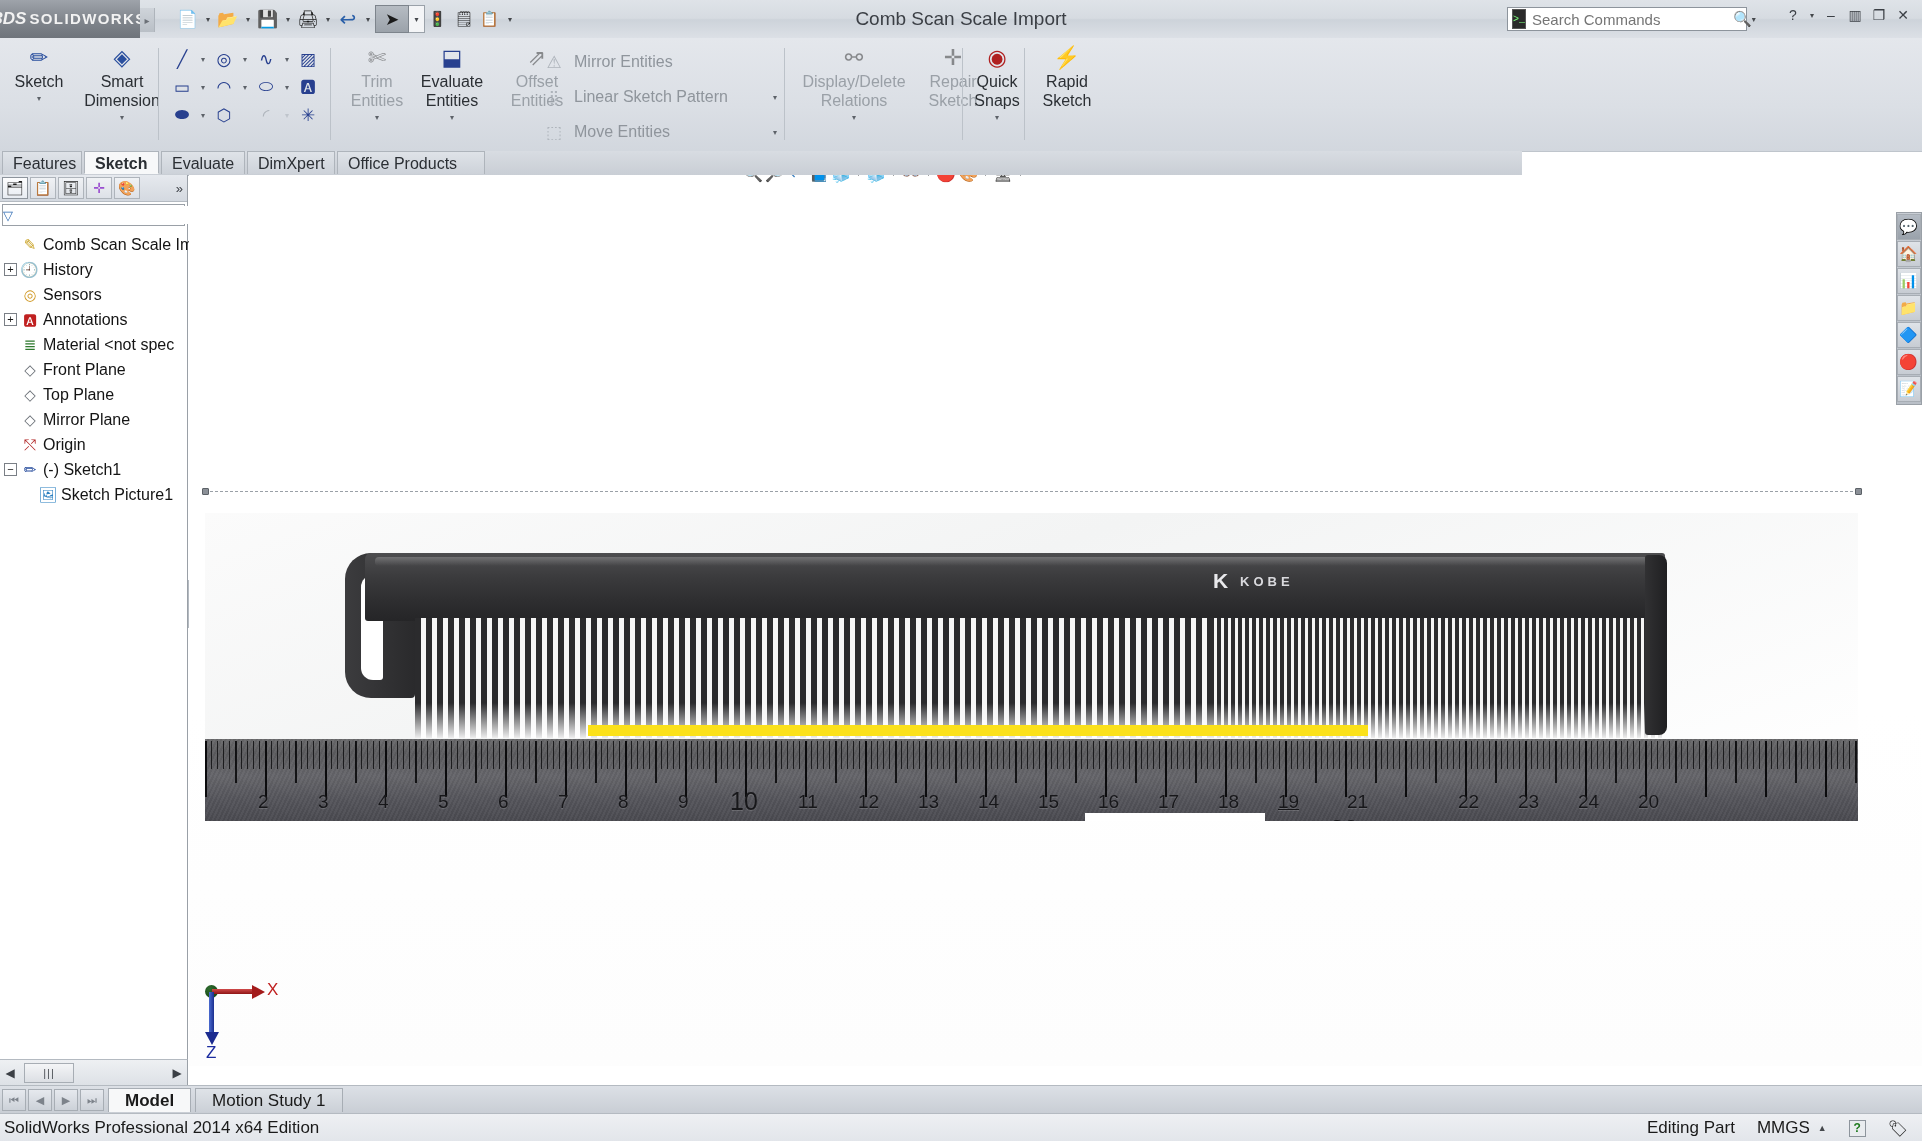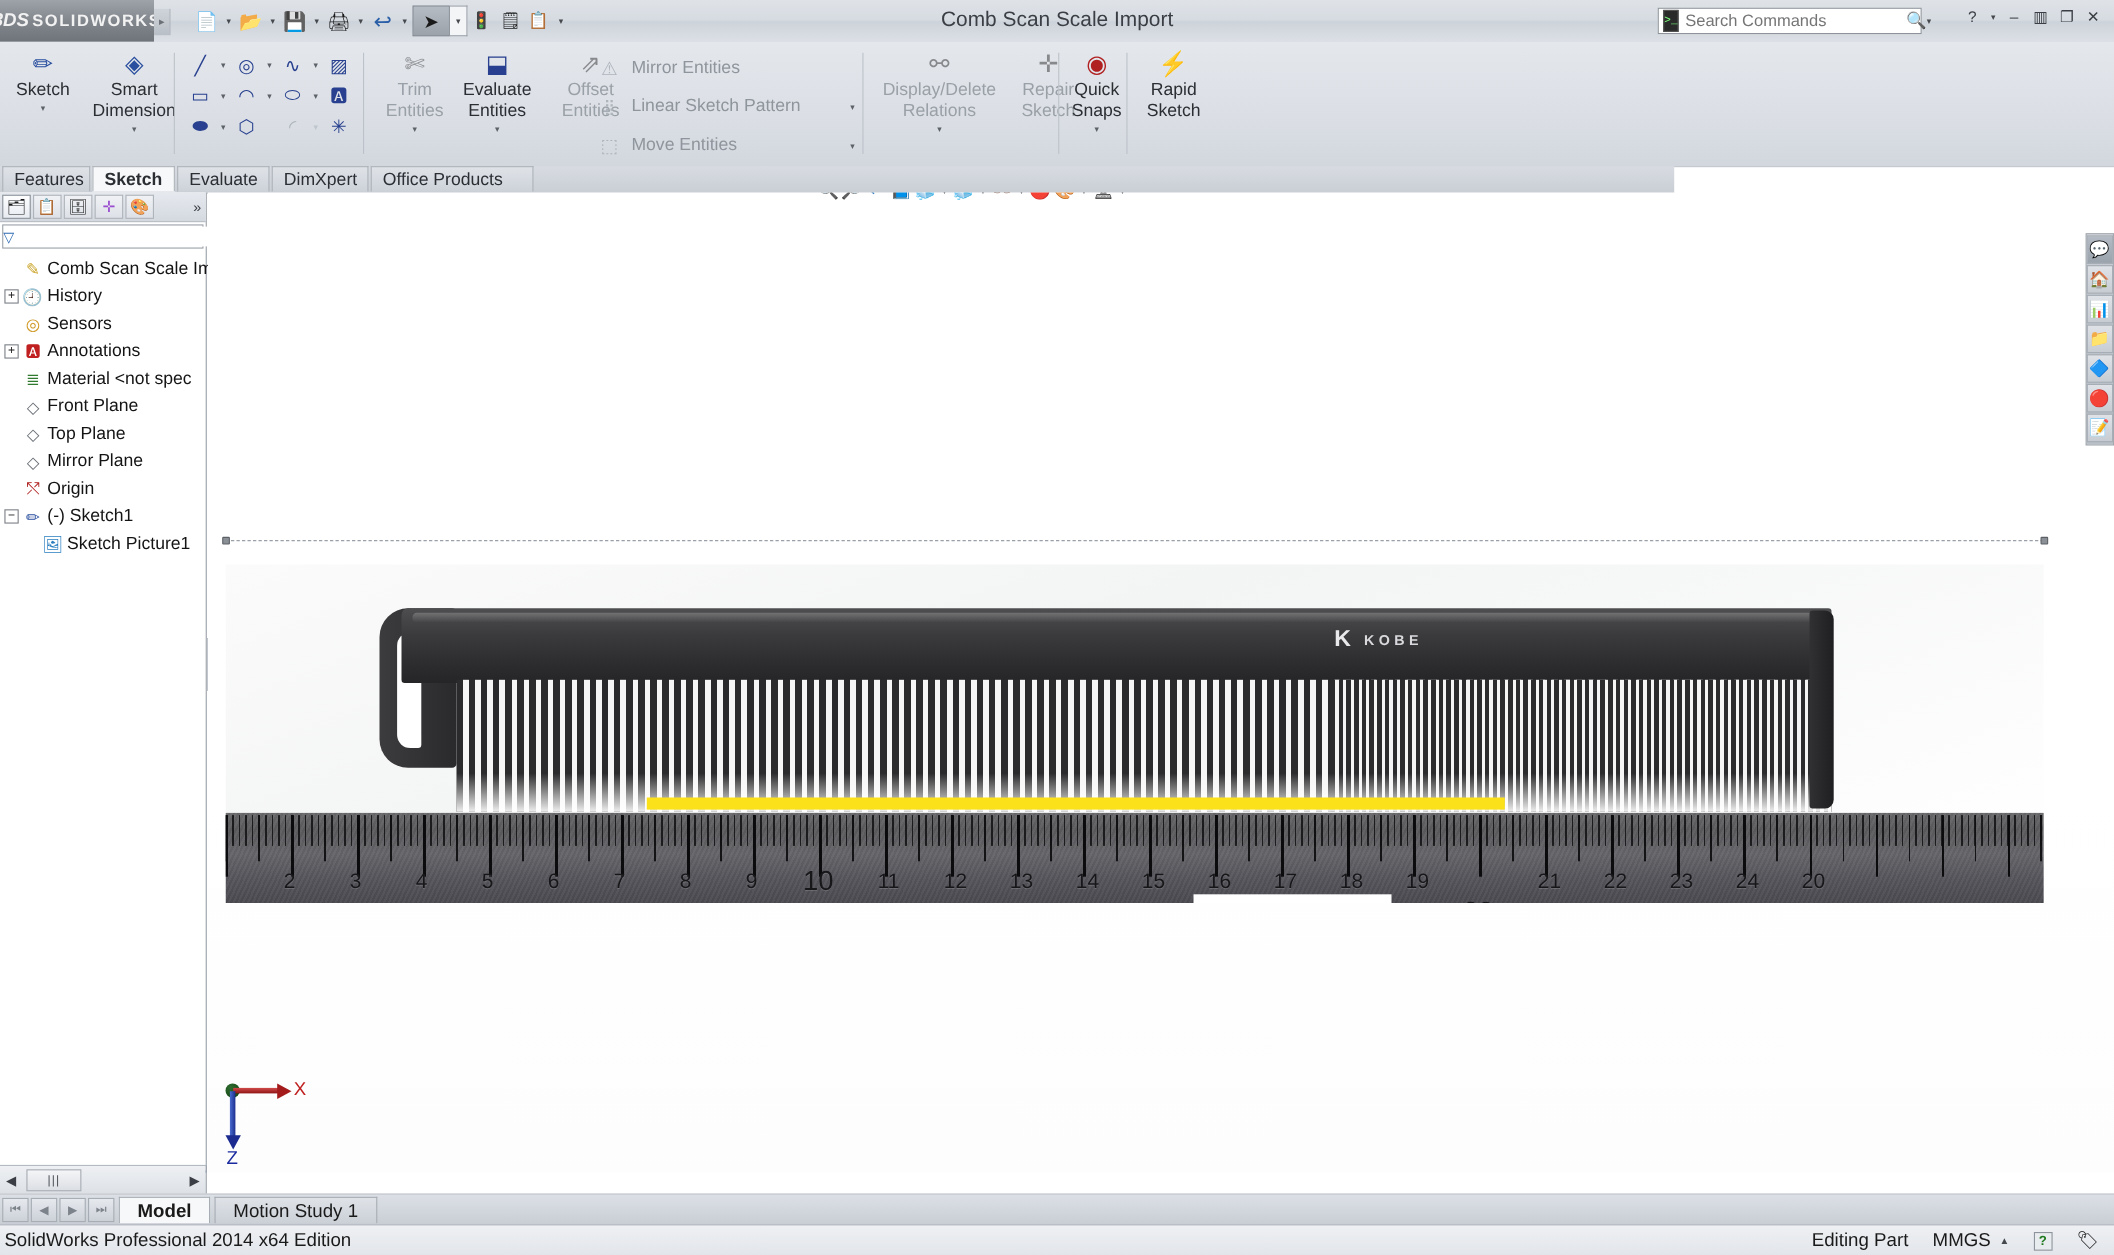--- a/index.html
+++ b/index.html
@@ -706,23 +706,23 @@
           <span class="rnum" style="left:473px;">9</span>
           <span class="rnum big" style="left:525px;">10</span>
           <span class="rnum" style="left:593px;">11</span>
           <span class="rnum" style="left:653px;">12</span>
           <span class="rnum" style="left:713px;">13</span>
           <span class="rnum" style="left:773px;">14</span>
           <span class="rnum" style="left:833px;">15</span>
           <span class="rnum" style="left:893px;">16</span>
           <span class="rnum" style="left:953px;">17</span>
           <span class="rnum" style="left:1013px;">18</span>
-          <span class="rnum" style="left:1073px;">19</span>
+          <span class="rnum" style="left:1073px;text-decoration:underline;">19</span>
           <span class="rnum big" style="left:1125px;margin-top:28px;">20</span>
-          <span class="rnum" style="left:1193px;">21</span>
+          <span class="rnum" style="left:1142px;">21</span>
           <span class="rnum" style="left:1253px;">22</span>
           <span class="rnum" style="left:1313px;">23</span>
           <span class="rnum" style="left:1373px;">24</span>
           <span class="rnum" style="left:1433px;">20</span>
         </div>
         <div class="photo-bottom-white"></div>
       </div>
     </div>
 
     <div class="triad">

